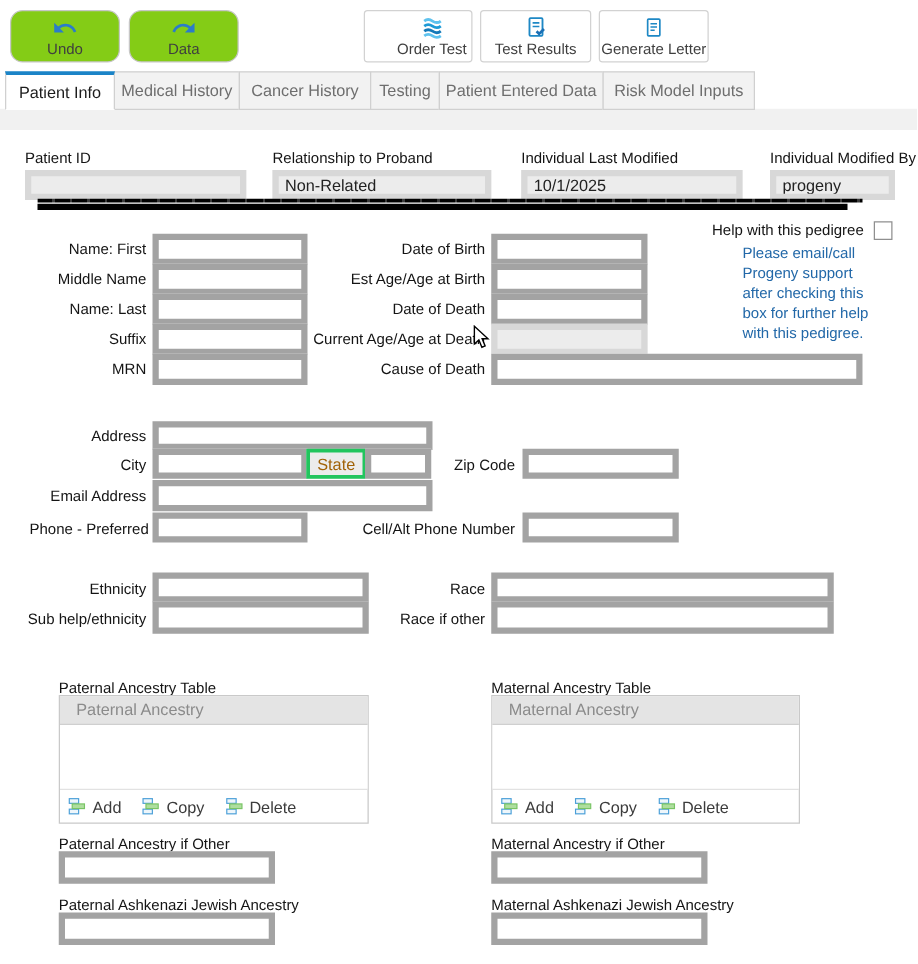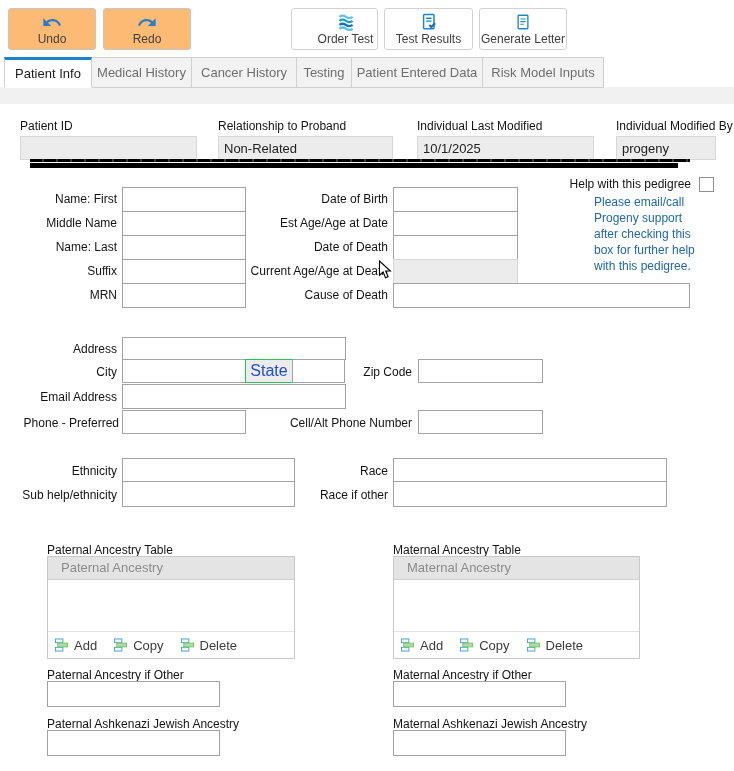--- a/index.html
+++ b/index.html
@@ -2,48 +2,48 @@
 <html><head>
 <meta charset="utf-8">
 <style>
   html,body{margin:0;padding:0;background:#fff;}
   #app{position:relative;width:734px;height:771px;background:#ffffff;font-family:"Liberation Sans",sans-serif;overflow:hidden;}
 
   
   .tbtn{position:absolute;top:8px;height:42px;box-sizing:border-box;border:1px solid #d2d2d2;background:#fff;
         border-radius:3px;display:flex;flex-direction:column;align-items:center;justify-content:flex-end;
         padding:3px 2px 3px;font-size:12px;color:#3f3f3f;cursor:pointer;}
-  .tbtn.gray{background:#fdba74;border-color:#c6c6c6;}
+  .tbtn.gray{background:#84cc16;border-color:#c6c6c6;border-radius:10px;}
   .tbtn .ic{flex:1;display:flex;align-items:center;justify-content:center;}
   .tbtn .tlabel{line-height:14px;white-space:nowrap;}
 
   
   .tab{position:absolute;top:57px;height:31px;box-sizing:border-box;background:#f2f2f2;border:1px solid #d0d0d0;
        color:#6e6e6e;font-size:13px;display:flex;align-items:center;justify-content:center;cursor:pointer;white-space:nowrap;}
   .tab.active{background:#fff;border-top:3px solid #1b84c7;border-bottom:1px solid #ffffff;color:#1c1c1c;z-index:2;}
   .band{position:absolute;left:0;top:87px;width:734px;height:17px;background:#f1f1f1;}
 
   
   .lbl{position:absolute;font-size:12px;color:#141414;white-space:nowrap;line-height:14px;}
-  .fld{position:absolute;box-sizing:border-box;border:1px solid #a3a3a3;background:#fff;
+  .fld{position:absolute;box-sizing:border-box;border:5px solid #a3a3a3;background:#fff;
        font-family:"Liberation Sans",sans-serif;font-size:13px;color:#222;padding:2px 5px;outline:none;}
   .fld.ro{background:#ececec;border-color:#d8d8d8;}
 
   
   .div1{position:absolute;left:30px;top:159px;width:660px;height:3px;
         background:repeating-linear-gradient(90deg,#000 0 12px,#3a3a3a 12px 14px);}
   .div2{position:absolute;left:30px;top:163px;width:648px;height:5px;background:#000;}
 
   
   .note{position:absolute;left:594px;top:194px;width:112px;font-size:12px;line-height:16px;color:#2268a8;}
   .cb{position:absolute;left:699px;top:177px;width:15px;height:15px;box-sizing:border-box;border:1px solid #8f8f8f;background:#fff;cursor:pointer;}
 
   
-  .cell{position:absolute;box-sizing:border-box;background:#ececec;border:1px solid #22c55e;
-        font-size:16px;color:#1d4ed8;display:flex;align-items:center;justify-content:center;}
+  .cell{position:absolute;box-sizing:border-box;background:#ececec;border:3px solid #22c55e;
+        font-size:13px;color:#a16207;display:flex;align-items:center;justify-content:center;}
 
   
   .anc{position:absolute;width:248px;box-sizing:border-box;border:1px solid #c9c9c9;background:#fff;}
   .anc-h{height:22px;background:#e4e4e4;color:#8b8b8b;font-size:13px;line-height:22px;padding-left:13px;
          border-bottom:1px solid #cfcfcf;}
   .anc-b{height:51px;background:#fff;}
   .anc-f{height:26px;border-top:1px solid #e2e2e2;display:flex;align-items:center;gap:16px;padding-left:6px;}
   .anc-btn{display:flex;align-items:center;gap:5px;font-size:13px;color:#3c3c3c;cursor:pointer;}
 
   .cursor{position:absolute;left:378px;top:260px;z-index:5;}
@@ -61,21 +61,21 @@
     </span>
     <span class="tlabel">Undo</span>
   </div>
 
   <div class="tbtn gray" style="left:103px;width:88px;">
     <span class="ic">
       <svg width="22" height="19" viewBox="0 0 24 22">
           <path fill="#2b7cc9" d="M18.4 9.6C16.55 7.99 14.15 7 11.5 7c-4.65 0-8.58 3.03-9.97 7.22L3.9 15c1.05-3.19 4.05-5.5 7.6-5.5 1.95 0 3.73.72 5.12 1.88L13 15h9V6l-3.6 3.6z"></path>
         </svg>
     </span>
-    <span class="tlabel">Redo</span>
+    <span class="tlabel">Data</span>
   </div>
 
 
   <div class="tbtn" style="left:291px;width:87px;padding-left:24px;">
     <span class="ic">
       <svg width="20" height="17" viewBox="0 0 20 18" fill="none">
         <path d="M3 3c2.3-1.8 4.4-1.8 7 0s4.7 1.8 7 0" stroke="#5ec2ee" stroke-width="2.4"></path>
         <path d="M3 7.3c2.3-1.8 4.4-1.8 7 0s4.7 1.8 7 0" stroke="#1e9ad6" stroke-width="2.4"></path>
         <path d="M3 11.6c2.3-1.8 4.4-1.8 7 0s4.7 1.8 7 0" stroke="#1479b8" stroke-width="2.4"></path>
         <path d="M3 15.6c2.3-1.8 4.4-1.8 7 0s4.7 1.8 7 0" stroke="#5ec2ee" stroke-width="2.4"></path>
@@ -146,21 +146,21 @@
   <input class="fld" style="left: 122px; top: 211px; width: 124px; height: 25px;">
   <div class="lbl" style="right:617px;top:240px;">Name: Last</div>
   <input class="fld" style="left: 122px; top: 235px; width: 124px; height: 25px;">
   <div class="lbl" style="right:617px;top:264px;">Suffix</div>
   <input class="fld" style="left: 122px; top: 259px; width: 124px; height: 25px;">
   <div class="lbl" style="right:617px;top:288px;">MRN</div>
   <input class="fld" style="left: 122px; top: 283px; width: 124px; height: 25px;">
 
   <div class="lbl" style="right:346px;top:192px;">Date of Birth</div>
   <input class="fld" style="left: 393px; top: 187px; width: 125px; height: 25px;">
-  <div class="lbl" style="right:346px;top:216px;">Est Age/Age at Date</div>
+  <div class="lbl" style="right:346px;top:216px;">Est Age/Age at Birth</div>
   <input class="fld" style="left: 393px; top: 211px; width: 125px; height: 25px;">
   <div class="lbl" style="right:346px;top:240px;">Date of Death</div>
   <input class="fld" style="left: 393px; top: 235px; width: 125px; height: 25px;">
   <div class="lbl" style="right:346px;top:264px;">Current Age/Age at Death</div>
   <input class="fld ro" style="left: 393px; top: 259px; width: 125px; height: 25px;" readonly="">
   <div class="lbl" style="right:346px;top:288px;">Cause of Death</div>
   <input class="fld" style="left: 393px; top: 283px; width: 297px; height: 25px;">
 
   <div class="lbl" style="right:43px;top:177px;">Help with this pedigree</div>
   <div class="cb"></div>

